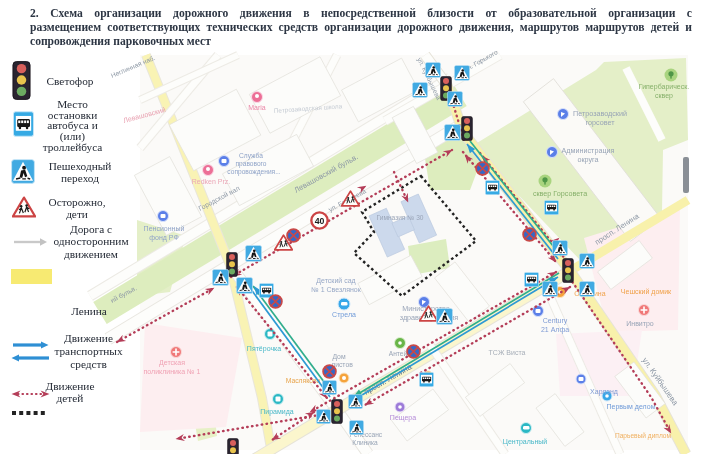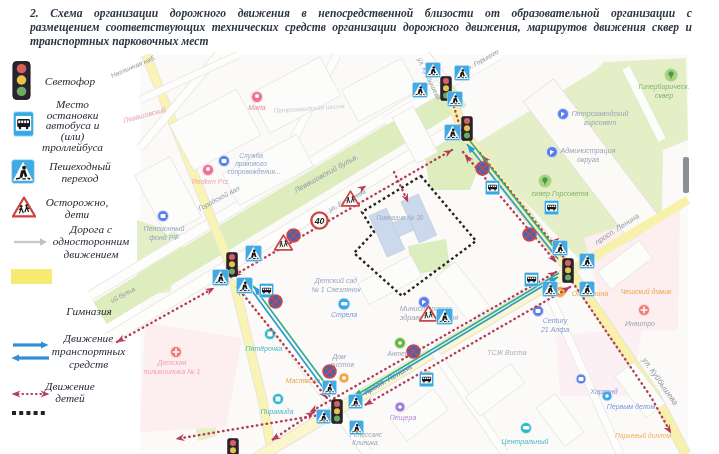--- a/index.html
+++ b/index.html
@@ -1,45 +1,45 @@
 <!DOCTYPE html>
 <html><head>
 <meta charset="utf-8">
 <style>
 html,body{margin:0;padding:0;background:#fff;}
 #page{position:relative;width:719px;height:454px;background:#ffffff;overflow:hidden;
- font-family:"Liberation Serif",serif;font-style:italic;}
+ font-family:"Liberation Serif",serif;}
 .hline{position:absolute;z-index:2;left:30px;width:662px;font-weight:bold;font-size:11.6px;
  color:#2d3644;white-space:nowrap;}
 .hj{text-align:justify;text-align-last:justify;white-space:normal;height:14px;overflow:hidden;}
 .leg{position:absolute;z-index:2;color:#252b36;font-size:11.3px;line-height:12.4px;text-align:center;}
 #map{position:absolute;left:0;top:0;z-index:1;}
 </style>
 </head>
 <body>
 <div id="page">
 
 <div class="hline hj" style="top:7px;">2.&nbsp;&nbsp;Схема&nbsp; организации&nbsp; дорожного&nbsp; движения&nbsp; в&nbsp; непосредственной&nbsp; близости&nbsp; от&nbsp; образовательной&nbsp; организации&nbsp; с</div>
 
-<div class="hline hj" style="top:21px;">размещением соответствующих технических средств организации дорожного движения, маршрутов движения сквер и</div>
-
-<div class="hline" style="top:35px;">транспортных парковочных мест</div>
+<div class="hline hj" style="top:21px;">размещением соответствующих технических средств организации дорожного движения, маршрутов маршрутов детей и</div>
+
+<div class="hline" style="top:35px;">сопровождения парковочных мест</div>
 
 <div class="leg" style="left:30px;top:75px;width:80px;">Светофор</div>
 
 <div class="leg" style="left:30px;top:160px;width:100px;">Пешеходный<br>переход</div>
 
 <div class="leg" style="left:25px;top:99px;width:95px;line-height:10.7px;">Место<br>остановки<br>автобуса и<br>(или)<br>троллейбуса</div>
 
 <div class="leg" style="left:40px;top:223px;width:102px;">Дорога с<br>односторонним<br>движением</div>
 
 <div class="leg" style="left:27px;top:196px;width:100px;">Осторожно,<br>дети</div>
 
 
-<div class="leg" style="left:44px;top:305px;width:90px;">Гимназия</div>
+<div class="leg" style="left:44px;top:305px;width:90px;">Ленина</div>
 
 <div class="leg" style="left:36px;top:332px;width:105px;line-height:13px;">Движение<br>транспортных<br>средств</div>
 
 <div class="leg" style="left:30px;top:380px;width:80px;">Движение<br>детей</div>
 
 
 <svg id="map" width="719" height="454" viewBox="0 0 719 454">
 <defs>
 <symbol id="sped" preserveAspectRatio="none" viewBox="0 0 20 20">
  <rect x="0.5" y="0.5" width="19" height="19" rx="2.2" fill="#41aae2" stroke="#c2e3f6" stroke-width="0.8"></rect>

